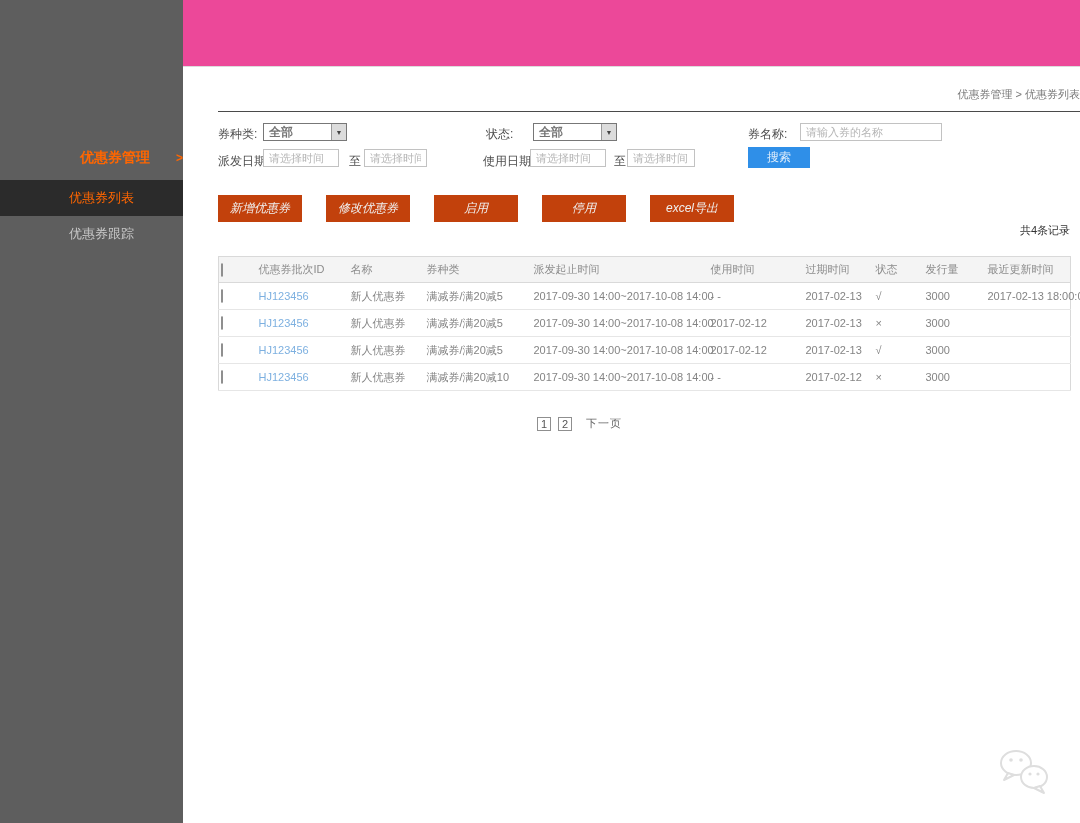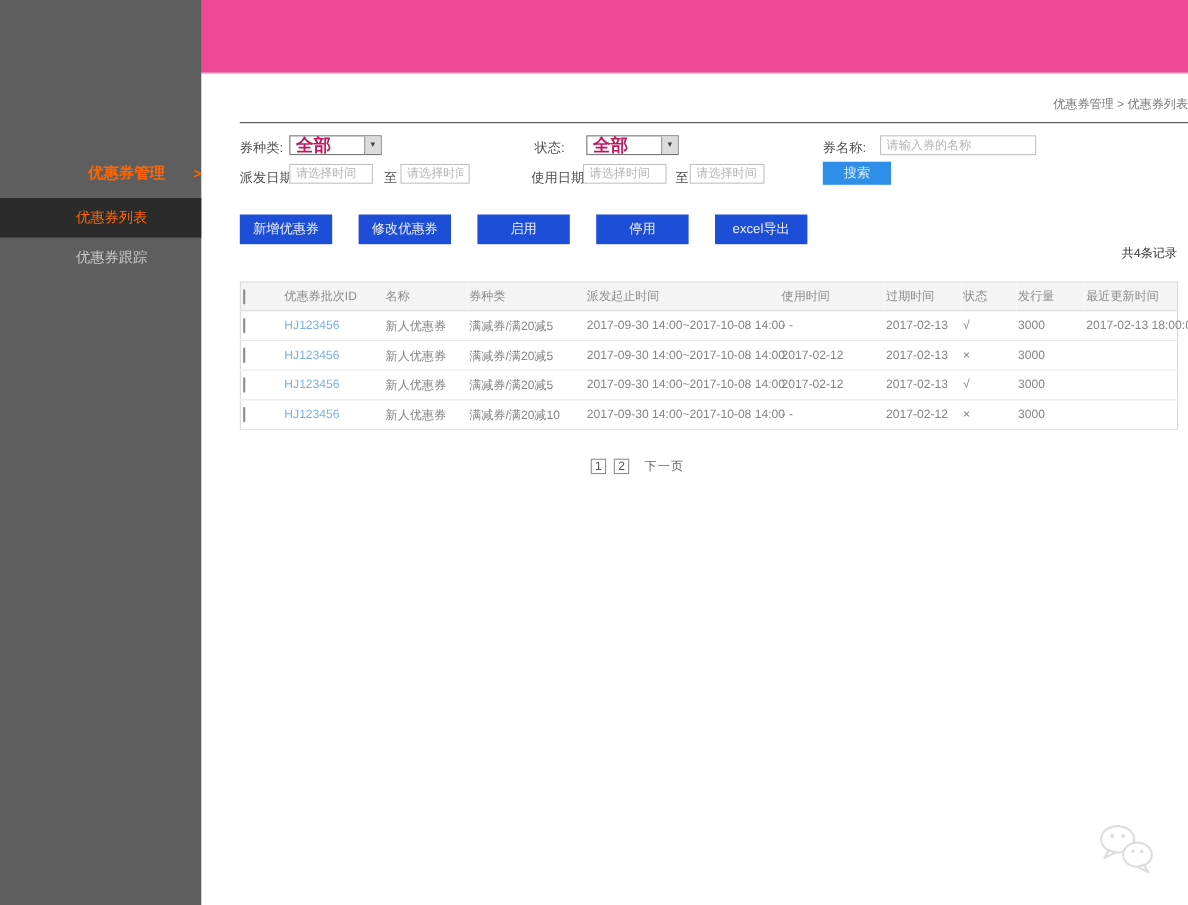--- a/index.html
+++ b/index.html
@@ -51,41 +51,41 @@
     margin:20px 0 9px 35px;font-size:11px;color:#787878;text-align:right;
   }
   .divider{border-top:1px solid #4a4a4a;margin-left:35px;}
   
   .filters{position:relative;height:56px;margin:10px 0 0 35px;font-size:12px;}
   .filters .lbl{position:absolute;color:#4d4d4d;}
   .sel{
     position:absolute;width:84px;height:18px;background:#fff;
     border:1px solid #777;display:flex;align-items:center;cursor:pointer;
   }
-  .sel .sel-val{flex:1;padding-left:5px;font-size:16px;font-weight:bold;color:#be185d;}
+  .sel .sel-val{flex:1;padding-left:5px;font-size:12px;font-weight:bold;color:#737373;}
   .sel .sel-arrow{
     width:15px;height:100%;background:#dcdcdc;border-left:1px solid #999;
     display:flex;align-items:center;justify-content:center;
     font-size:7px;color:#444;
   }
   .txt{
     position:absolute;height:18px;border:1px solid #c2c2c2;background:#fff;
     font-size:11px;padding:0 5px;color:#555;font-family:"Liberation Sans",sans-serif;
   }
   .txt::placeholder{color:#b5b5b5;}
   .search-btn{
     position:absolute;width:62px;height:21px;border:none;cursor:pointer;
     background:var(--search-blue);color:#dcecfb;font-size:12px;
     font-family:"Liberation Sans",sans-serif;
   }
   
   .actions{display:flex;gap:24px;margin:17px 0 0 35px;}
   .actions button{
-    width:84px;height:27px;border:none;background:#1d4ed8;color:#f0f0f0;
-    font-size:12px;cursor:pointer;font-family:"Liberation Sans",sans-serif;
+    width:84px;height:27px;border:none;background:#c2410c;color:#f0f0f0;
+    font-size:12px;cursor:pointer;font-family:"Liberation Sans",sans-serif;font-style:italic;
   }
   .record-count{
     margin:1px 10px 18px 0;text-align:right;font-size:11px;color:#333;
   }
   
   .table-wrap{margin:0 10px 0 35px;}
   table{
     width:100%;border-collapse:collapse;table-layout:fixed;
     font-size:11px;color:#848484;border:1px solid #d9d9d9;
   }

